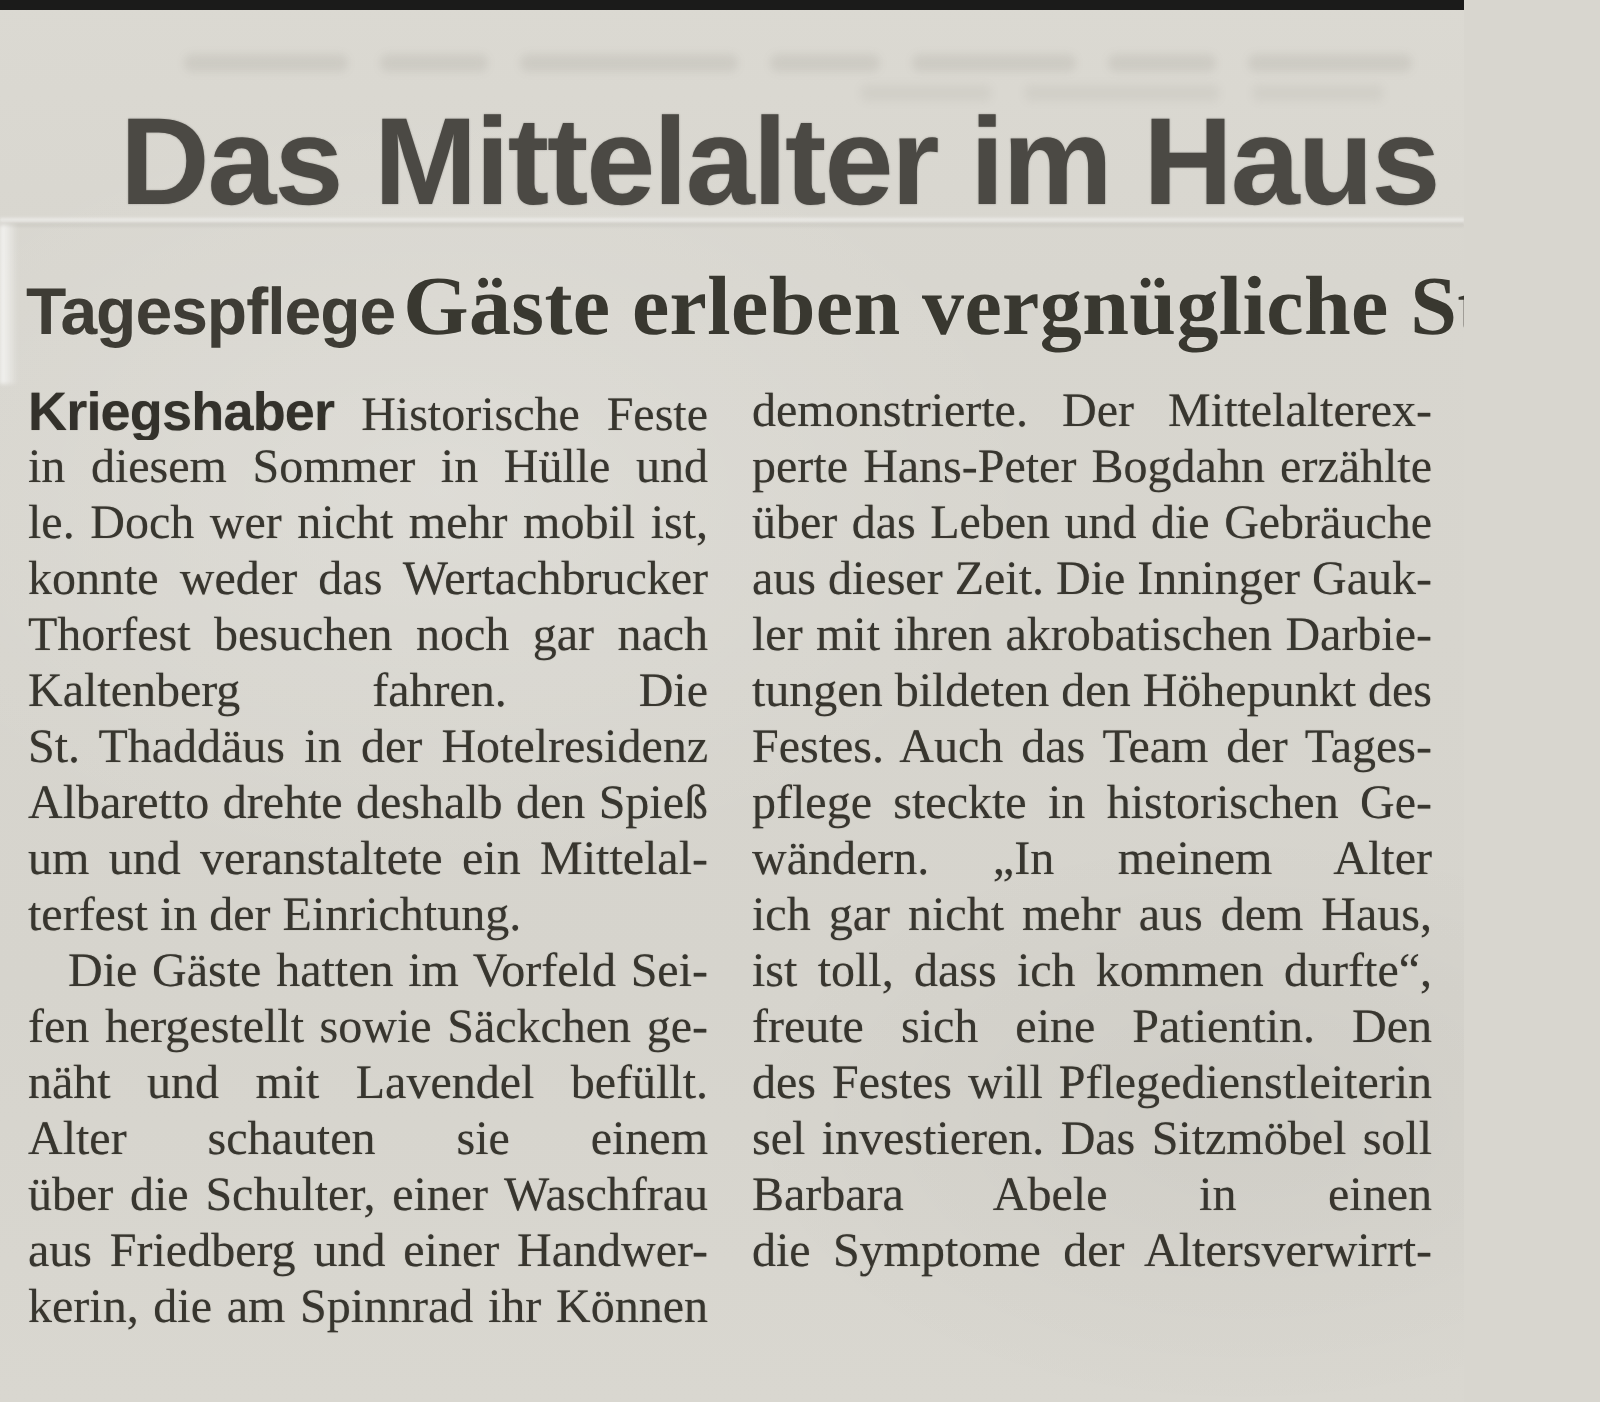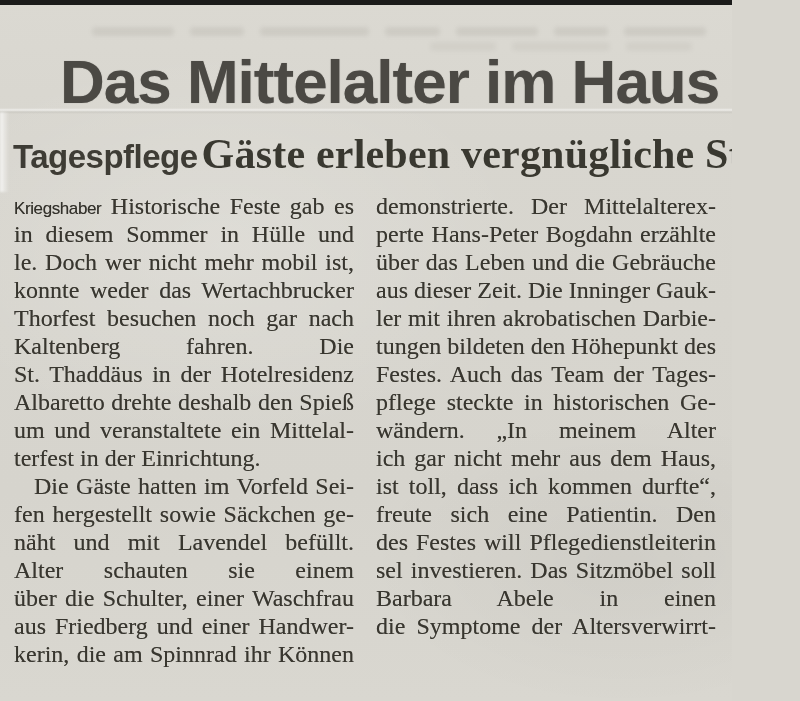--- a/index.html
+++ b/index.html
@@ -101,22 +101,22 @@
     color: #38362f;
     text-align: justify;
     text-align-last: justify;
     text-shadow: 0 0 0.5px rgba(56,54,47,0.55);
     overflow: hidden;
   }
   .line.par-end { text-align-last: left; }
   .line.indent { text-indent: 20px; }
   .lead {
     font-family: "Liberation Sans", "DejaVu Sans", sans-serif;
-    font-weight: 400;
-    font-size: 17px;
+    font-weight: 700;
+    font-size: 27px;
     letter-spacing: -0.4px;
     color: #33312b;
   }
   .credit { font-style: italic; }
 </style>
 </head>
 <body>
 
 <div class="page">
 

